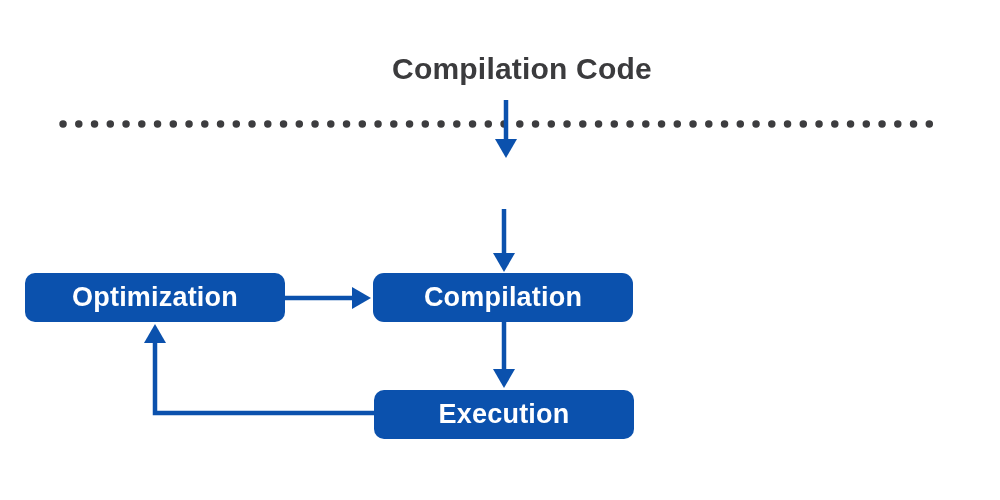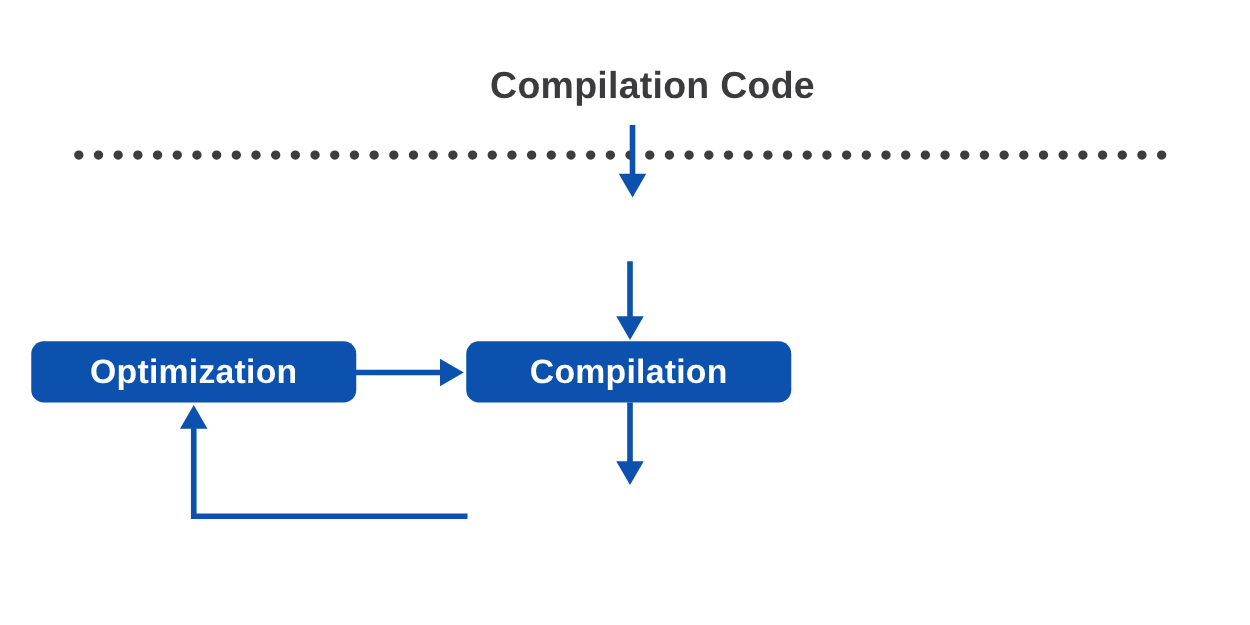--- a/index.html
+++ b/index.html
@@ -46,21 +46,21 @@
     border-radius: 10px;
     display: flex;
     align-items: center;
     justify-content: center;
     color: #ffffff;
     font-size: 27px;
     font-weight: 700;
     letter-spacing: 0.2px;
   }
   .node-parsing     { left: 374px; top: 160px; }
-  .node-compilation { left: 373px; top: 273px; }
+  .node-compilation { left: 373px; top: 273px; border-radius: 11px; }
   .node-execution   { left: 374px; top: 390px; }
   .node-optimization{ left: 25px;  top: 273px; }
 </style>
 </head>
 <body>
 
 <div class="canvas">
 
   <div class="diagram-title">Compilation Code</div>
 
@@ -83,18 +83,21 @@
     <polyline points="374,413 155,413 155,340" stroke-width="4.5" fill="none" stroke="#0b51ad"></polyline>
     <path d="M155,324 L144,343 L166,343 Z" stroke="none" fill="#0b51ad"></path>
   </svg>
 
 
 
   <div class="node node-compilation">
     <span>Compilation</span>
   </div>
 
+  <div class="node node-execution">
+    <span>Execution</span>
+  </div>
 
   <div class="node node-optimization">
     <span>Optimization</span>
   </div>
 
 </div>
 
 </body></html>

